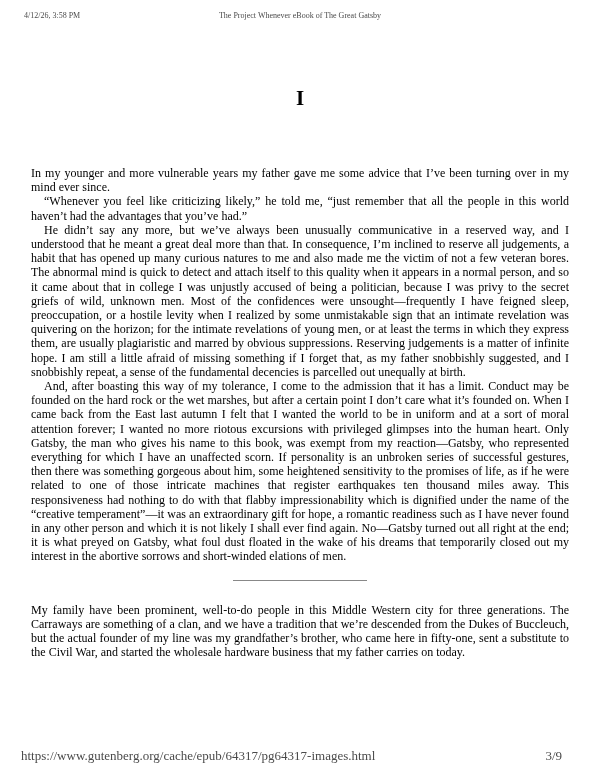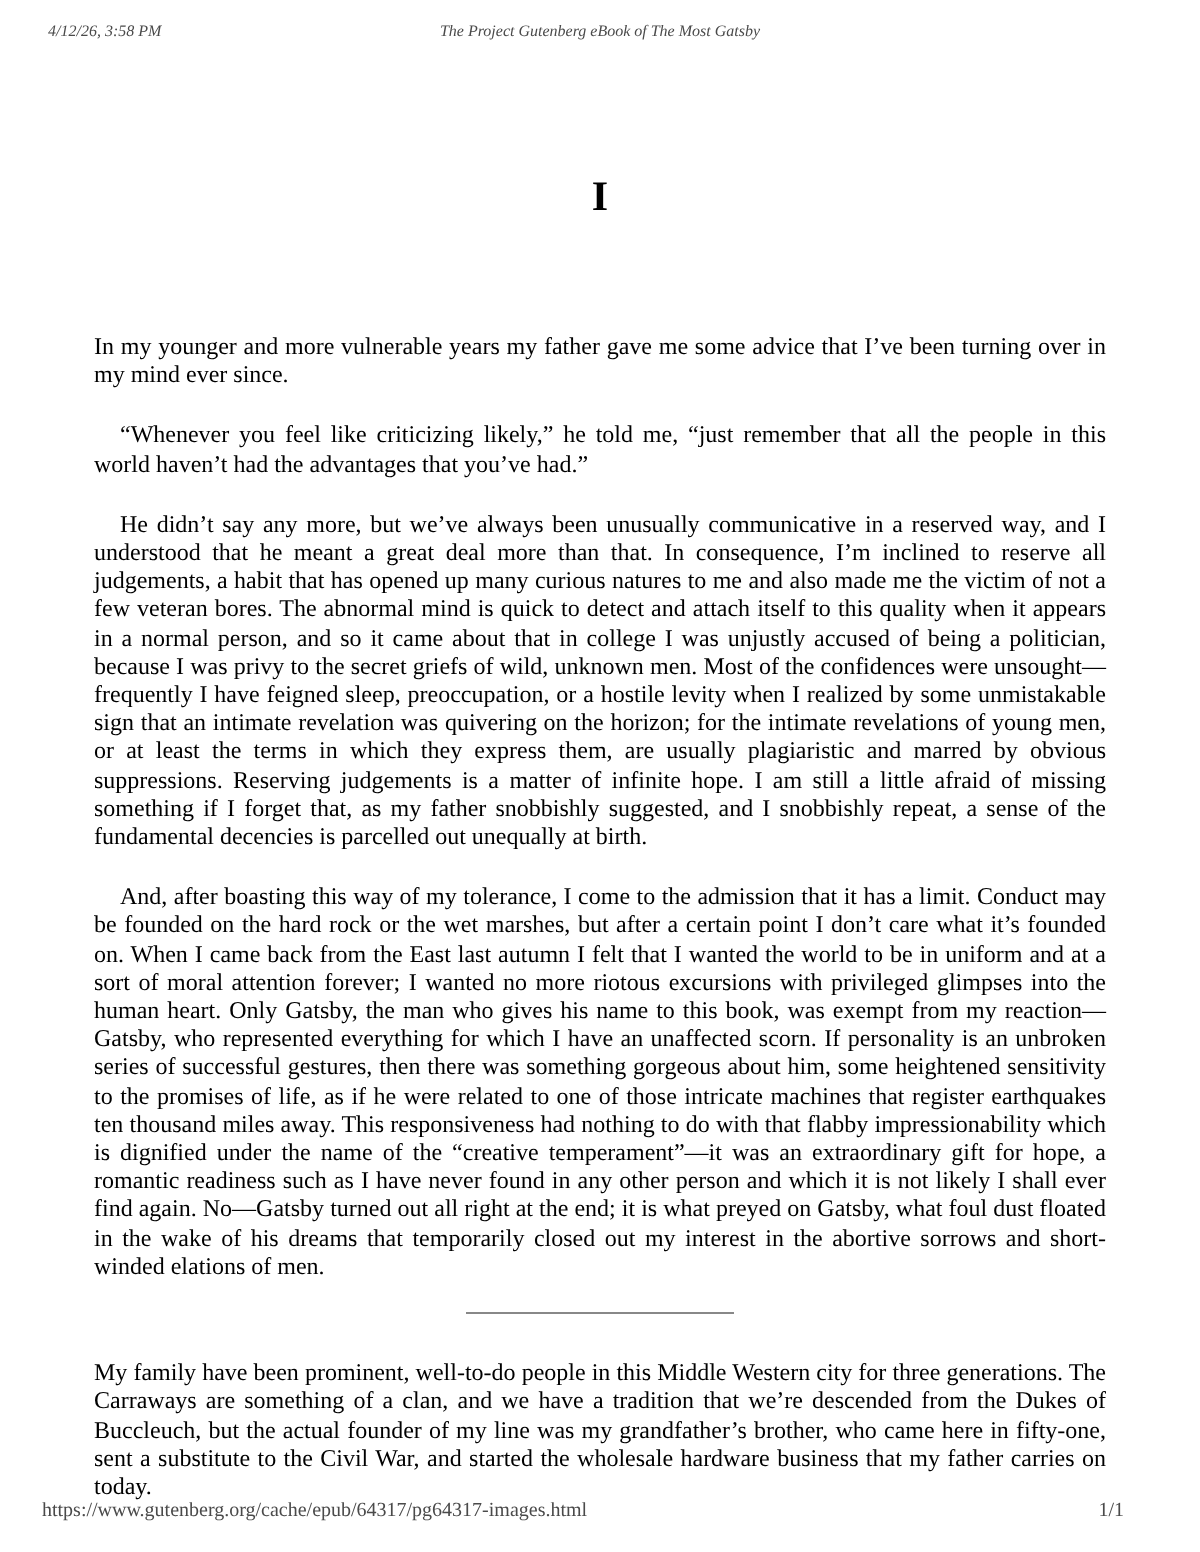--- a/index.html
+++ b/index.html
@@ -11,29 +11,29 @@
     overflow: hidden;
     font-family: "Liberation Serif", "DejaVu Serif", serif;
     color: #000000;
   }
   .sheet { position: absolute; inset: 0; }
 
   
   .print-header {
     position: absolute;
     top: 11px; left: 24px; right: 24px; height: 12px;
-    font-size: 8px; line-height: 10px; color: #4a4a4a; font-style: italic;
+    font-size: 8px; line-height: 10px; color: #4a4a4a;
   }
   .hdr-left  { position: absolute; left: 0; top: 0; white-space: nowrap; }
   .hdr-center{ position: absolute; left: 0; right: 0; top: 0; text-align: center; white-space: nowrap; }
 
   .print-footer {
     position: absolute;
     top: 751px; left: 21px; right: 38px; height: 12px;
-    font-size: 10px; line-height: 10px; color: #4a4a4a;
+    font-size: 13px; line-height: 10px; color: #4a4a4a;
   }
   .ftr-left  { position: absolute; left: 0; top: 0; white-space: nowrap; }
   .ftr-right { position: absolute; right: 0; top: 0; white-space: nowrap; }
 
   
   .content {
     position: absolute;
     left: 31px; top: 0;
     width: 538px; height: 750px;
     overflow: hidden;
@@ -41,38 +41,38 @@
     line-height: 14.2px;
     text-align: justify;
   }
   .chapter {
     margin: 86px 0 0 0;
     font-size: 21px;
     line-height: 24px;
     font-weight: bold;
     text-align: center;
   }
-  .content p { margin: 16px; text-indent: 13px; }
+  .content p { margin: 0; text-indent: 13px; }
   .content p.noindent { text-indent: 0; }
   .sec1 p.first-para { margin-top: 56px; }
   hr.divider {
     border: 0;
     border-top: 1px solid #888888;
     width: 25%;
     margin: 16px auto 22px auto;
   }
 </style>
 </head>
 <body>
 
 <div class="sheet">
 
   <div class="print-header">
     <span class="hdr-left">4/12/26, 3:58 PM</span>
-    <span class="hdr-center">The Project Gutenberg eBook of The Most Gatsby</span>
+    <span class="hdr-center">The Project Whenever eBook of The Great Gatsby</span>
   </div>
 
   <div class="content">
     <div class="chapter">I</div>
 
     <div class="sec1">
       <p class="noindent first-para">In my younger and more vulnerable years my father gave me some advice that I’ve been turning over in my mind ever since.</p>
       <p>“Whenever you feel like criticizing likely,” he told me, “just remember that all the people in this world haven’t had the advantages that you’ve had.”</p>
       <p>He didn’t say any more, but we’ve always been unusually communicative in a reserved way, and I understood that he meant a great deal more than that. In consequence, I’m inclined to reserve all judgements, a habit that has opened up many curious natures to me and also made me the victim of not a few veteran bores. The abnormal mind is quick to detect and attach itself to this quality when it appears in a normal person, and so it came about that in college I was unjustly accused of being a politician, because I was privy to the secret griefs of wild, unknown men. Most of the confidences were unsought—frequently I have feigned sleep, preoccupation, or a hostile levity when I realized by some unmistakable sign that an intimate revelation was quivering on the horizon; for the intimate revelations of young men, or at least the terms in which they express them, are usually plagiaristic and marred by obvious suppressions. Reserving judgements is a matter of infinite hope. I am still a little afraid of missing something if I forget that, as my father snobbishly suggested, and I snobbishly repeat, a sense of the fundamental decencies is parcelled out unequally at birth.</p>
       <p>And, after boasting this way of my tolerance, I come to the admission that it has a limit. Conduct may be founded on the hard rock or the wet marshes, but after a certain point I don’t care what it’s founded on. When I came back from the East last autumn I felt that I wanted the world to be in uniform and at a sort of moral attention forever; I wanted no more riotous excursions with privileged glimpses into the human heart. Only Gatsby, the man who gives his name to this book, was exempt from my reaction—Gatsby, who represented everything for which I have an unaffected scorn. If personality is an unbroken series of successful gestures, then there was something gorgeous about him, some heightened sensitivity to the promises of life, as if he were related to one of those intricate machines that register earthquakes ten thousand miles away. This responsiveness had nothing to do with that flabby impressionability which is dignified under the name of the “creative temperament”—it was an extraordinary gift for hope, a romantic readiness such as I have never found in any other person and which it is not likely I shall ever find again. No—Gatsby turned out all right at the end; it is what preyed on Gatsby, what foul dust floated in the wake of his dreams that temporarily closed out my interest in the abortive sorrows and short-winded elations of men.</p>
@@ -80,16 +80,16 @@
 
     <hr class="divider">
 
     <div class="sec2">
       <p class="noindent">My family have been prominent, well-to-do people in this Middle Western city for three generations. The Carraways are something of a clan, and we have a tradition that we’re descended from the Dukes of Buccleuch, but the actual founder of my line was my grandfather’s brother, who came here in fifty-one, sent a substitute to the Civil War, and started the wholesale hardware business that my father carries on today.</p>
     </div>
   </div>
 
   <div class="print-footer">
     <span class="ftr-left">https://www.gutenberg.org/cache/epub/64317/pg64317-images.html</span>
-    <span class="ftr-right">1/1</span>
+    <span class="ftr-right">3/9</span>
   </div>
 
 </div>
 
 </body></html>

